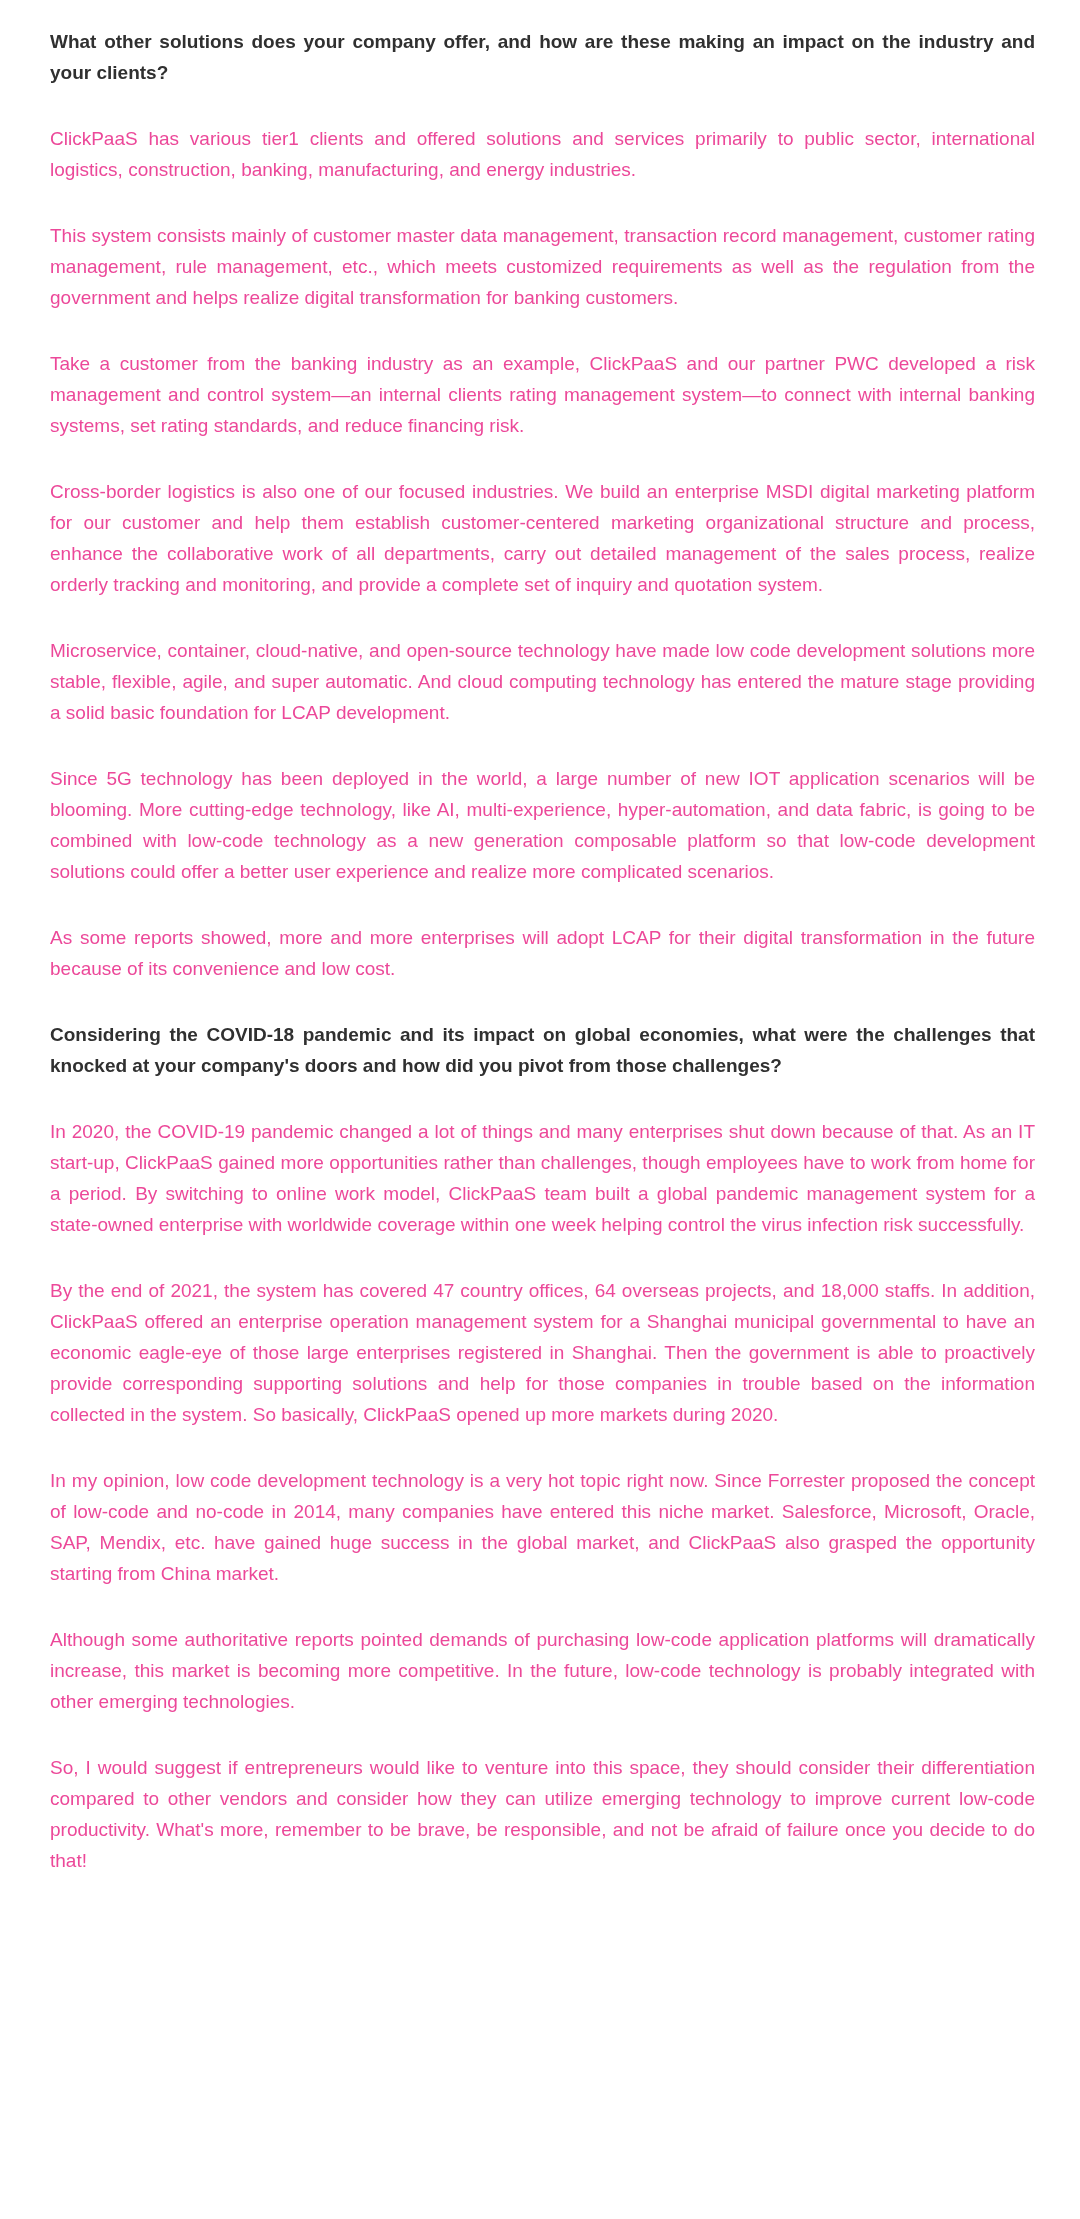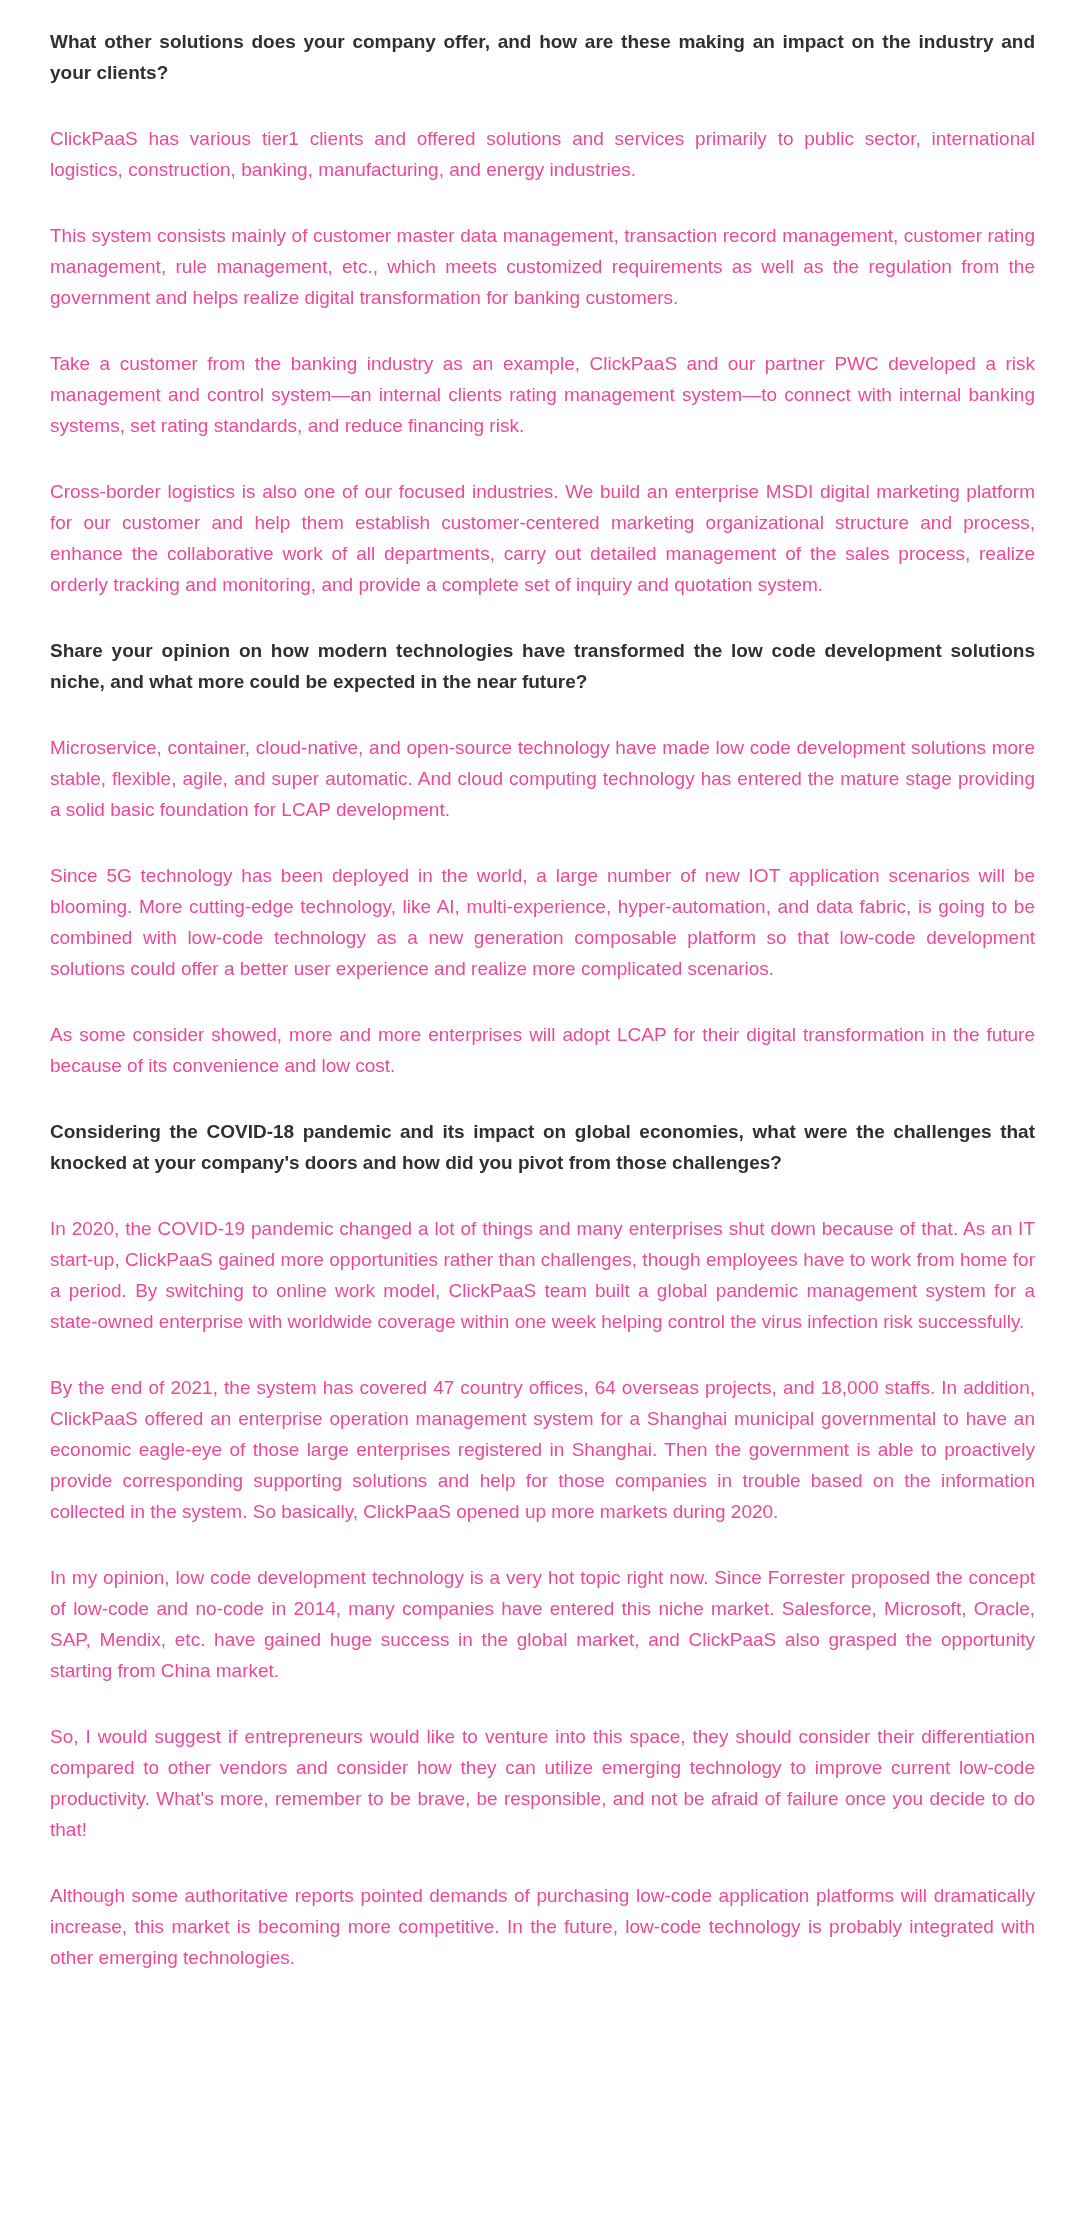--- a/index.html
+++ b/index.html
@@ -47,29 +47,28 @@
 <main class="page">
   <article id="article">
       <section class="qa-section">
         <h2 class="question">What other solutions does your company offer, and how are these making an impact on the industry and your clients?</h2>
         <p class="answer">ClickPaaS has various tier1 clients and offered solutions and services primarily to public sector, international logistics, construction, banking, manufacturing, and energy industries.</p>
         <p class="answer">This system consists mainly of customer master data management, transaction record management, customer rating management, rule management, etc., which meets customized requirements as well as the regulation from the government and helps realize digital transformation for banking customers.</p>
         <p class="answer">Take a customer from the banking industry as an example, ClickPaaS and our partner PWC developed a risk management and control system—an internal clients rating management system—to connect with internal banking systems, set rating standards, and reduce financing risk.</p>
         <p class="answer">Cross-border logistics is also one of our focused industries. We build an enterprise MSDI digital marketing platform for our customer and help them establish customer-centered marketing organizational structure and process, enhance the collaborative work of all departments, carry out detailed management of the sales process, realize orderly tracking and monitoring, and provide a complete set of inquiry and quotation system.</p>
       </section>
       <section class="qa-section">
-        <h2 class="question">Share your opinion on how modern technologies have transformed the low code development solutions niche, and what more could be expected in the near future?</h2>
         <p class="answer">Microservice, container, cloud-native, and open-source technology have made low code development solutions more stable, flexible, agile, and super automatic. And cloud computing technology has entered the mature stage providing a solid basic foundation for LCAP development.</p>
         <p class="answer">Since 5G technology has been deployed in the world, a large number of new IOT application scenarios will be blooming. More cutting-edge technology, like AI, multi-experience, hyper-automation, and data fabric, is going to be combined with low-code technology as a new generation composable platform so that low-code development solutions could offer a better user experience and realize more complicated scenarios.</p>
-        <p class="answer">As some consider showed, more and more enterprises will adopt LCAP for their digital transformation in the future because of its convenience and low cost.</p>
+        <p class="answer">As some reports showed, more and more enterprises will adopt LCAP for their digital transformation in the future because of its convenience and low cost.</p>
       </section>
       <section class="qa-section">
         <h2 class="question">Considering the COVID-18 pandemic and its impact on global economies, what were the challenges that knocked at your company's doors and how did you pivot from those challenges?</h2>
         <p class="answer">In 2020, the COVID-19 pandemic changed a lot of things and many enterprises shut down because of that. As an IT start-up, ClickPaaS gained more opportunities rather than challenges, though employees have to work from home for a period. By switching to online work model, ClickPaaS team built a global pandemic management system for a state-owned enterprise with worldwide coverage within one week helping control the virus infection risk successfully.</p>
         <p class="answer">By the end of 2021, the system has covered 47 country offices, 64 overseas projects, and 18,000 staffs. In addition, ClickPaaS offered an enterprise operation management system for a Shanghai municipal governmental to have an economic eagle-eye of those large enterprises registered in Shanghai. Then the government is able to proactively provide corresponding supporting solutions and help for those companies in trouble based on the information collected in the system. So basically, ClickPaaS opened up more markets during 2020.</p>
       </section>
       <section class="qa-section">
         <p class="answer">In my opinion, low code development technology is a very hot topic right now. Since Forrester proposed the concept of low-code and no-code in 2014, many companies have entered this niche market. Salesforce, Microsoft, Oracle, SAP, Mendix, etc. have gained huge success in the global market, and ClickPaaS also grasped the opportunity starting from China market.</p>
+        <p class="answer">Although some authoritative reports pointed demands of purchasing low-code application platforms will dramatically increase, this market is becoming more competitive. In the future, low-code technology is probably integrated with other emerging technologies.</p>
         <p class="answer">So, I would suggest if entrepreneurs would like to venture into this space, they should consider their differentiation compared to other vendors and consider how they can utilize emerging technology to improve current low-code productivity. What's more, remember to be brave, be responsible, and not be afraid of failure once you decide to do that!</p>
-        <p class="answer">Although some authoritative reports pointed demands of purchasing low-code application platforms will dramatically increase, this market is becoming more competitive. In the future, low-code technology is probably integrated with other emerging technologies.</p>
       </section>
     </article>
 </main>
 
 </body></html>

